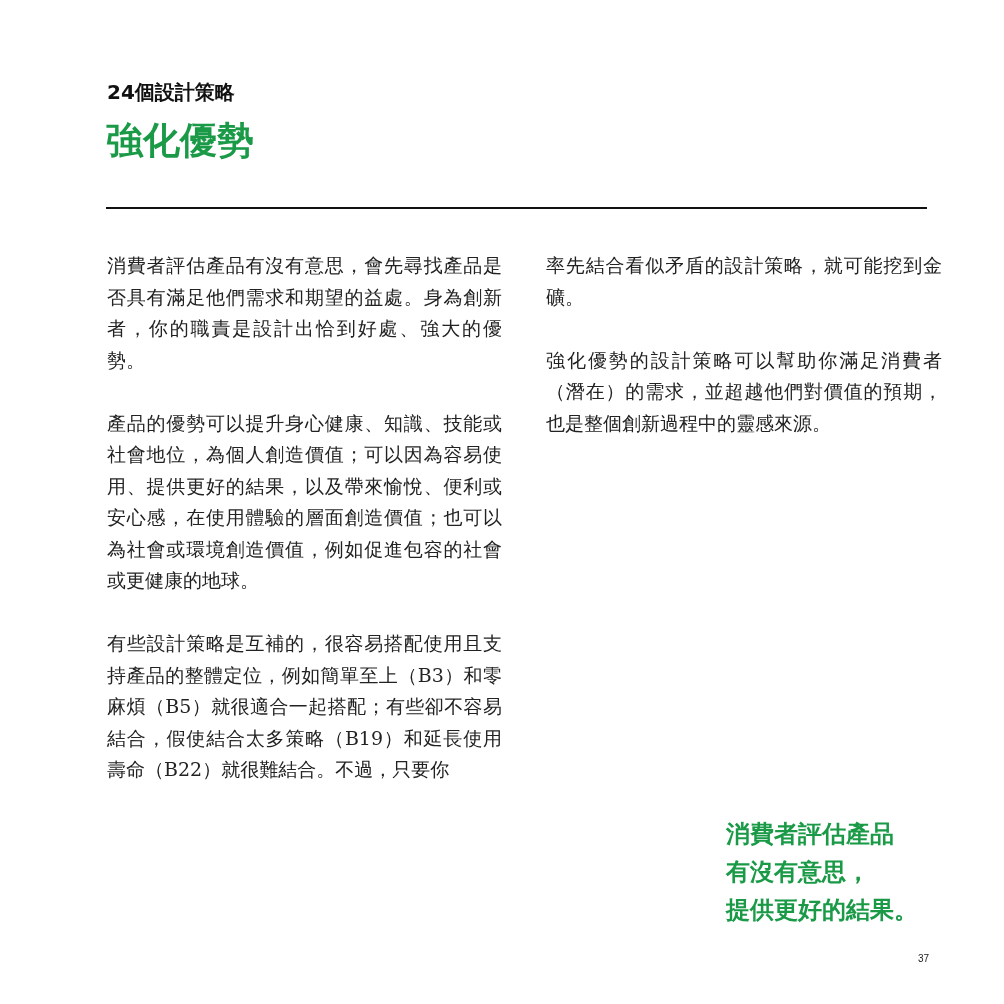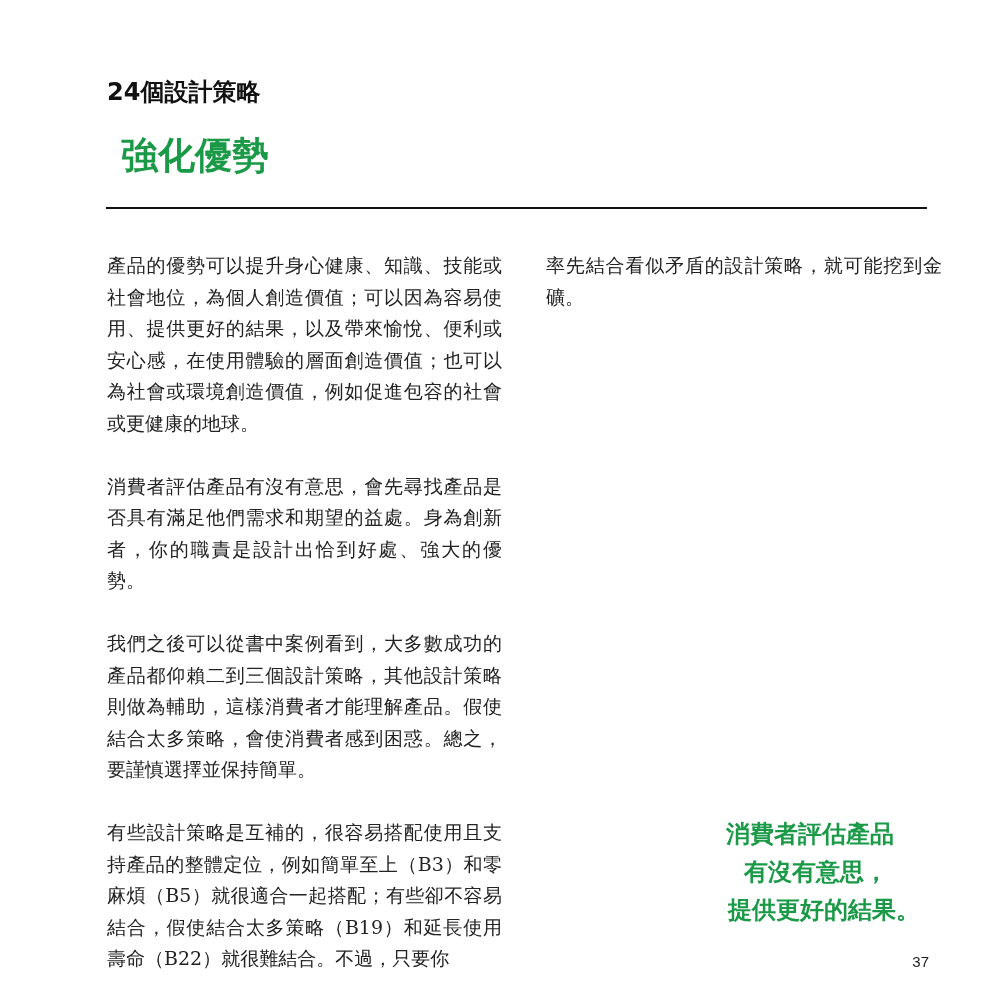--- a/index.html
+++ b/index.html
@@ -13,37 +13,37 @@
       position: relative;
       overflow: hidden;
       font-family: "DejaVu Serif", "Liberation Serif", serif;
       color: #1a1a1a;
     }
     .kicker {
       position: absolute;
       left: 107px;
       top: 74px;
       font-family: "DejaVu Sans", "Liberation Sans", sans-serif;
-      font-size: 24px;
+      font-size: 20px;
       font-weight: bold;
       color: #111111;
       letter-spacing: 0px;
       line-height: 36px;
       margin: 0;
     }
     .title {
       position: absolute;
       left: 106px;
       top: 116px;
       font-family: "DejaVu Sans", "Liberation Sans", sans-serif;
       font-size: 37px;
       font-weight: bold;
       color: #1a9a47;
       line-height: 50px;
-      margin: 15px;
+      margin: 0;
     }
     .rule {
       position: absolute;
       left: 106px;
       top: 207px;
       width: 821px;
       height: 2px;
       background: #111111;
     }
     .col {
@@ -68,54 +68,54 @@
     }
     .pullquote {
       position: absolute;
       right: 82px;
       top: 815px;
       font-family: "DejaVu Sans", "Liberation Sans", sans-serif;
       font-size: 24px;
       font-weight: bold;
       color: #1a9a47;
       line-height: 38px;
-      text-align: center;
+      text-align: left;
     }
     .pullquote .line {
       display: block;
       white-space: nowrap;
     }
     .pullquote .line-1 { margin-right: 28px; }
     .pullquote .line-2 { margin-right: 16px; }
     .pullquote .line-3 { margin-right: 0px; }
     .page-number {
       position: absolute;
       right: 75px;
       top: 953px;
       font-family: "Liberation Sans", "DejaVu Sans", sans-serif;
-      font-size: 15px;
+      font-size: 10px;
       color: #222222;
     }
   </style>
 </head>
 <body>
 
 <h2 class="kicker">24個設計策略</h2>
 <h1 class="title">強化優勢</h1>
 <div class="rule"></div>
 
 <div class="col col-left">
+  <p>消費者評估產品有沒有意思，會先尋找產品是否具有滿足他們需求和期望的益處。身為創新者，你的職責是設計出恰到好處、強大的優勢。</p>
   <p>產品的優勢可以提升身心健康、知識、技能或社會地位，為個人創造價值；可以因為容易使用、提供更好的結果，以及帶來愉悅、便利或安心感，在使用體驗的層面創造價值；也可以為社會或環境創造價值，例如促進包容的社會或更健康的地球。</p>
-  <p>消費者評估產品有沒有意思，會先尋找產品是否具有滿足他們需求和期望的益處。身為創新者，你的職責是設計出恰到好處、強大的優勢。</p>
-  <p>我們之後可以從書中案例看到，大多數成功的產品都仰賴二到三個設計策略，其他設計策略則做為輔助，這樣消費者才能理解產品。假使結合太多策略，會使消費者感到困惑。總之，要謹慎選擇並保持簡單。</p>
   <p>有些設計策略是互補的，很容易搭配使用且支持產品的整體定位，例如簡單至上（B3）和零麻煩（B5）就很適合一起搭配；有些卻不容易結合，假使結合太多策略（B19）和延長使用壽命（B22）就很難結合。不過，只要你</p>
 </div>
 
 <div class="col col-right">
   <p>率先結合看似矛盾的設計策略，就可能挖到金礦。</p>
+  <p>強化優勢的設計策略可以幫助你滿足消費者（潛在）的需求，並超越他們對價值的預期，也是整個創新過程中的靈感來源。</p>
 </div>
 
 <div class="pullquote">
   <span class="line line-1">消費者評估產品</span>
   <span class="line line-2">有沒有意思，</span>
   <span class="line line-3">提供更好的結果。</span>
 </div>
 
 <div class="page-number">37</div>
 

